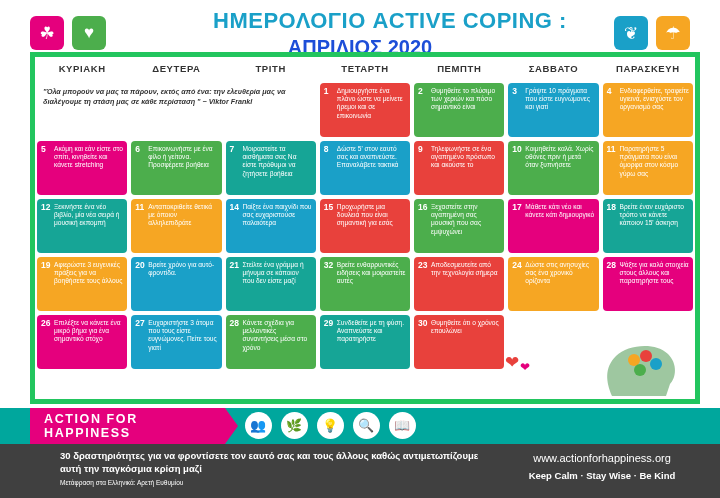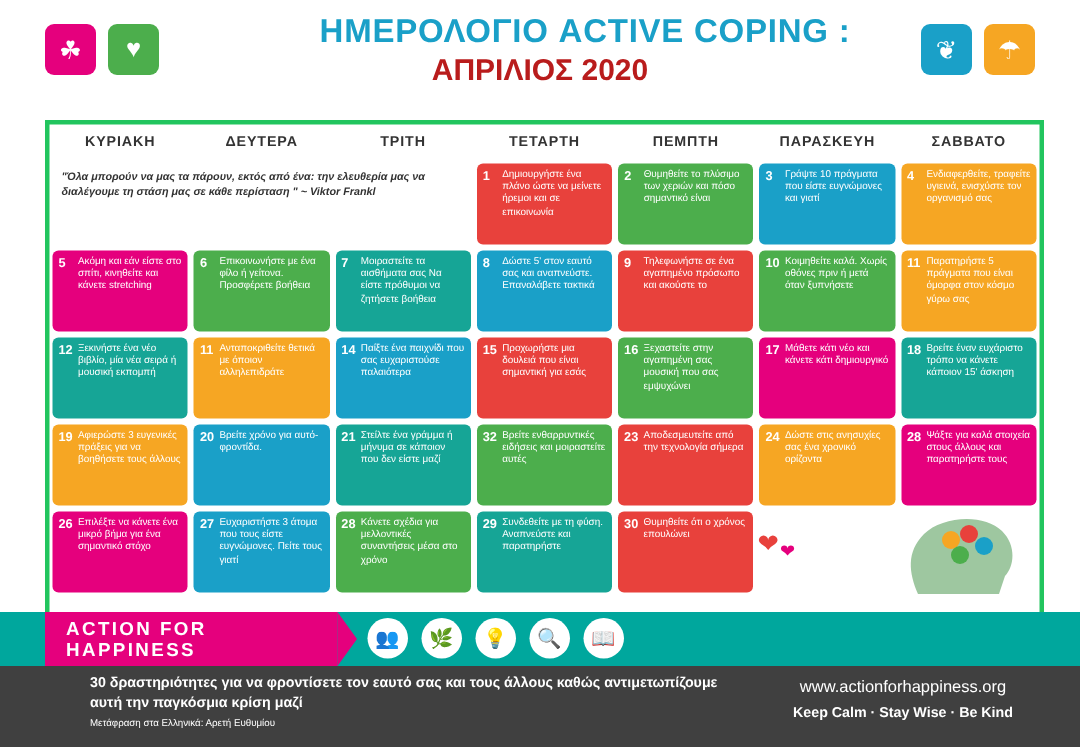--- a/index.html
+++ b/index.html
@@ -13,33 +13,33 @@
   .page{position:relative;width:720px;height:498px;}
 
   
   .header{position:absolute;top:0;left:0;width:720px;height:62px;}
   .title-main{
     position:absolute;top:8px;left:0;width:720px;text-align:center;
     font-size:22px;font-weight:bold;color:#1aa0c8;letter-spacing:0.5px;margin-left:30px;
   }
   .title-sub{
     position:absolute;top:36px;left:0;width:720px;text-align:center;
-    font-size:20px;font-weight:bold;color:#b91c1c;
+    font-size:20px;font-weight:bold;color:#1d4ed8;
   }
   .logo-box{position:absolute;border-radius:6px;}
   .logo-1{left:30px;top:16px;width:34px;height:34px;background:#e5007d;}
   .logo-2{left:72px;top:16px;width:34px;height:34px;background:#4cae4c;}
   .logo-3{left:614px;top:16px;width:34px;height:34px;background:#1aa0c8;}
   .logo-4{left:656px;top:16px;width:34px;height:34px;background:#f6a623;}
   .logo-glyph{position:absolute;left:0;top:0;width:100%;height:100%;
     display:flex;align-items:center;justify-content:center;color:#fff;font-size:17px;}
 
   
-  .cal{position:absolute;left:30px;top:80px;width:660px;height:342px;
-       background:#ffffff;border:3px solid #22c55e;}
+  .cal{position:absolute;left:30px;top:52px;width:660px;height:342px;
+       background:#ffffff;border:5px solid #22c55e;}
   .dow-row{display:flex;height:24px;}
   .dow{
     flex:1;text-align:center;font-size:9.5px;font-weight:bold;color:#333;
     letter-spacing:0.6px;line-height:24px;
   }
   .grid{position:relative;width:660px;}
   .week{display:flex;}
   .cellwrap{width:94.28px;padding:2px;box-sizing:border-box;}
   .cell{
     position:relative;border-radius:4px;color:#fff;
@@ -121,22 +121,22 @@
     <div class="title-sub">ΑΠΡΙΛΙΟΣ 2020</div>
   </div>
 
   <div class="cal">
     <div class="dow-row" id="dow-row">
         <div class="dow">ΚΥΡΙΑΚΗ</div>
         <div class="dow">ΔΕΥΤΕΡΑ</div>
         <div class="dow">ΤΡΙΤΗ</div>
         <div class="dow">ΤΕΤΑΡΤΗ</div>
         <div class="dow">ΠΕΜΠΤΗ</div>
+        <div class="dow">ΣΑΒΒΑΤΟ</div>
         <div class="dow">ΠΑΡΑΣΚΕΥΗ</div>
-        <div class="dow">ΣΑΒΒΑΤΟ</div>
       </div>
     <div class="grid" id="grid">
         <div class="week">
           <div class="cellwrap" style="width: 282.84px;">
             <div class="quote">"Όλα μπορούν να μας τα πάρουν, εκτός από ένα: την ελευθερία μας να διαλέγουμε τη στάση μας σε κάθε περίσταση " ~ Viktor Frankl</div>
           </div>
           <div class="cellwrap">
             <div class="cell c-red"><span class="num">1</span><span>Δημιουργήστε ένα πλάνο ώστε να μείνετε ήρεμοι και σε επικοινωνία</span></div>
           </div>
           <div class="cellwrap">

